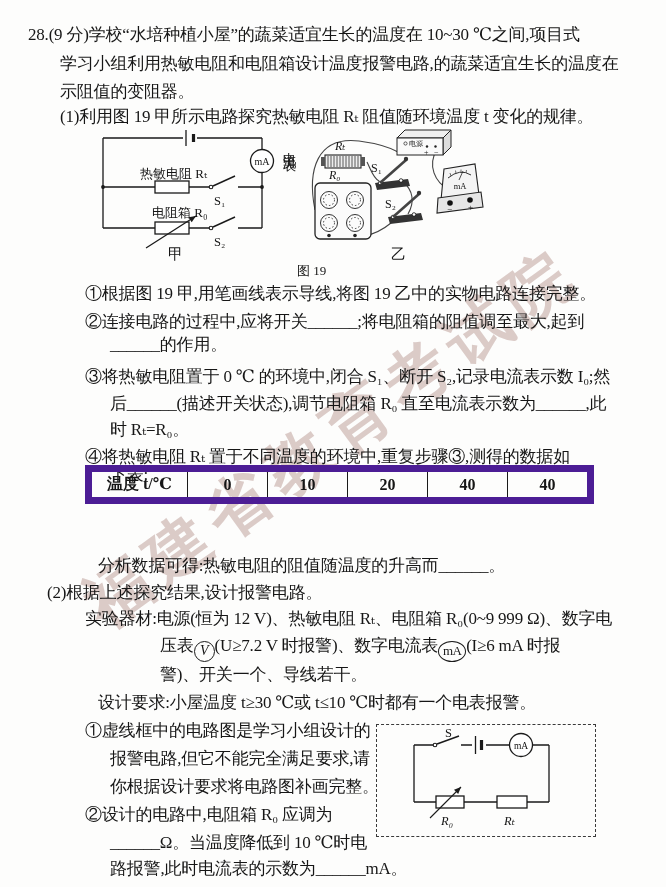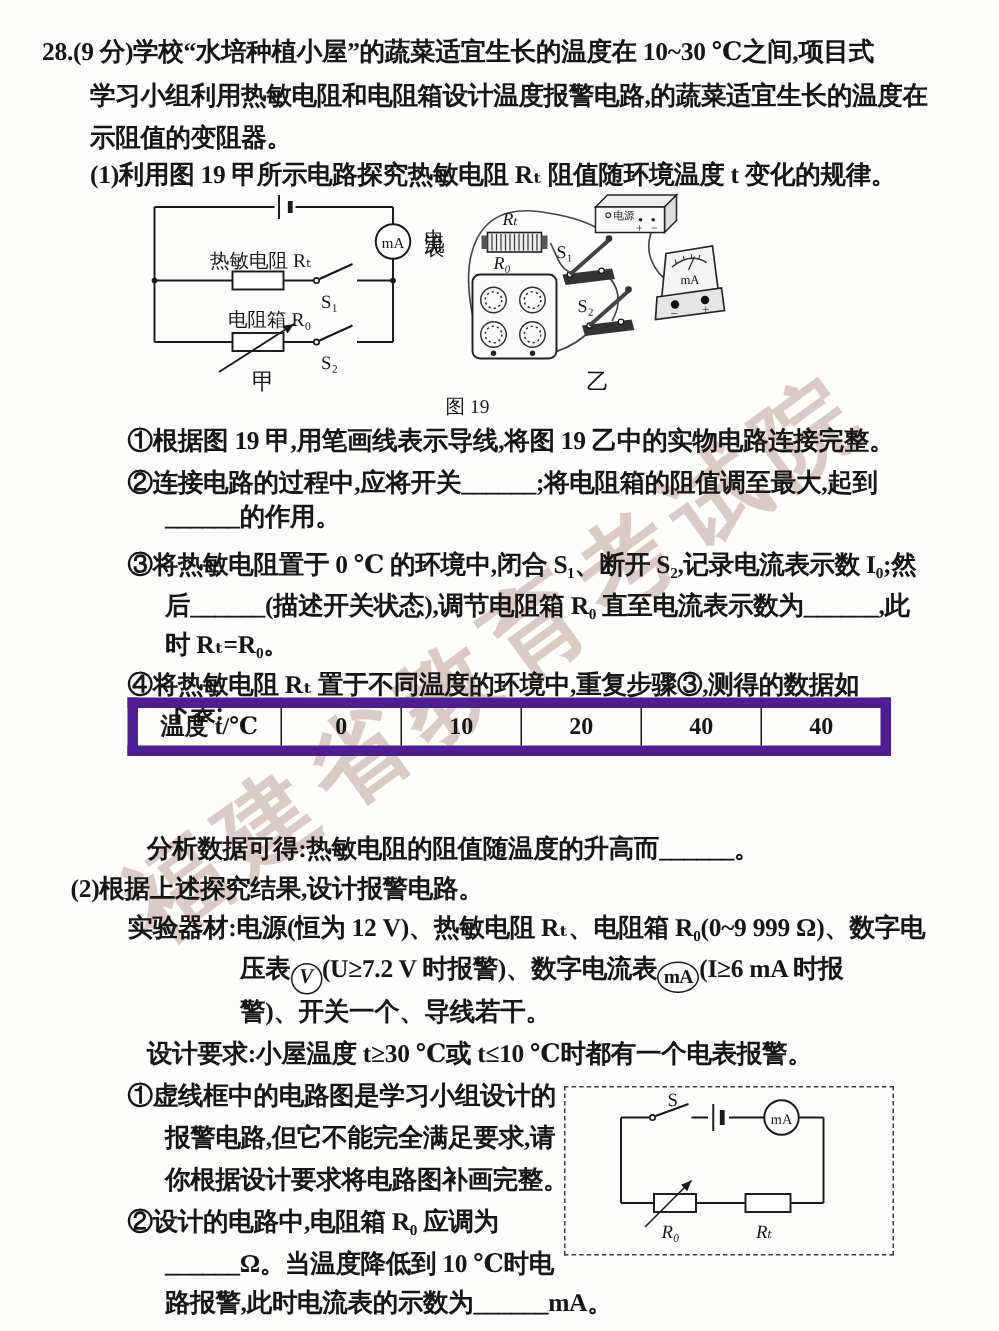--- a/index.html
+++ b/index.html
@@ -2,21 +2,21 @@
 <html><head>
 <meta charset="utf-8">
 <style>
   html,body{margin:0;padding:0;}
   body{
     width:666px;height:887px;position:relative;overflow:hidden;
     background:#fdfdfc;
     font-family:"Liberation Serif","DejaVu Serif",serif;
     color:#161616;
   }
-  .ln{position:absolute;white-space:nowrap;font-size:17px;letter-spacing:-0.2px;line-height:22px;font-weight:bold;}
+  .ln{position:absolute;white-space:nowrap;font-size:17px;letter-spacing:-0.2px;line-height:22px;}
   .wm{
     position:absolute;left:92px;top:568px;white-space:nowrap;
     font-size:64px;letter-spacing:10px;font-weight:bold;
     color:rgba(172,134,126,0.42);
     transform:rotate(-36deg);transform-origin:0 50%;
     z-index:0;pointer-events:none;
   }
   .fig{position:absolute;z-index:1;}
   svg{overflow:visible;}
   svg text{font-family:"Liberation Serif","DejaVu Serif",serif;fill:#141414;}

